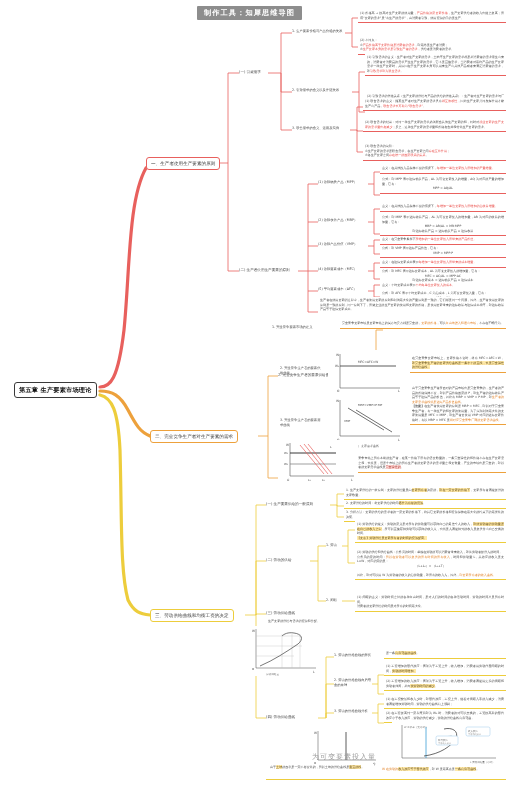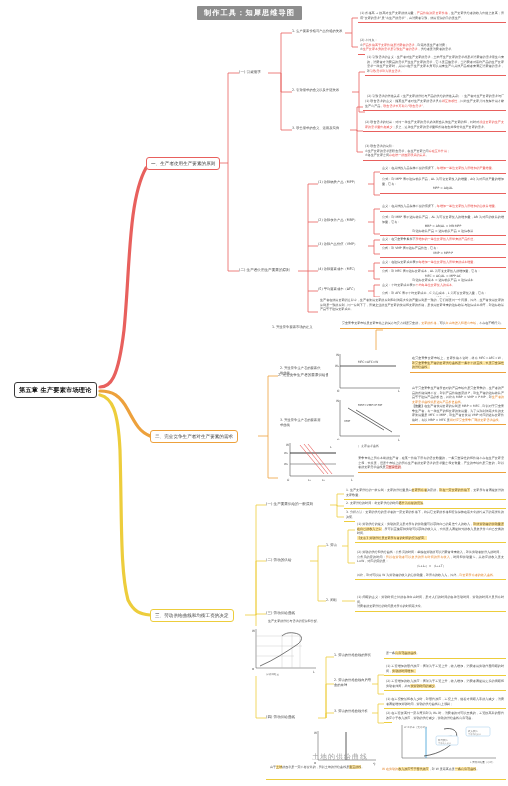--- a/index.html
+++ b/index.html
@@ -388,21 +388,21 @@
   <div class="chart" style="left:306px;top:728px;">
     <svg width="78" height="40" viewBox="0 0 78 40">
       <line x1="12" y1="3" x2="12" y2="32" stroke="#666" stroke-width="0.6"></line>
       <line x1="12" y1="32" x2="70" y2="32" stroke="#666" stroke-width="0.6"></line>
       <line x1="40" y1="4" x2="40" y2="32" stroke="#333" stroke-width="0.8"></line>
       <text x="8" y="6" font-size="3" fill="#444">W</text>
       <text x="67" y="37" font-size="3" fill="#444">Q</text>
       <text x="8" y="36" font-size="2.8" fill="#444">O</text>
     </svg>
   </div>
-  <div class="bigcap" style="left:312px;top:752px;color:#9a9a9a;">土地的供给曲线</div>
+  <div class="bigcap" style="left:312px;top:752px;color:#9a9a9a;">为可变要素投入量</div>
   <div class="leaf ye nb" style="left:268px;top:764px;width:106px;">由于<span class="hl">土地</span>的面积是一定不会变化的，所以土地的供给曲线是<span class="hl">垂直的线</span>。</div>
 
   <div class="chart" style="left:392px;top:722px;">
     <svg width="114" height="46" viewBox="0 0 114 46">
       <line x1="10" y1="3" x2="10" y2="36" stroke="#666" stroke-width="0.6"></line>
       <line x1="10" y1="36" x2="104" y2="36" stroke="#666" stroke-width="0.6"></line>
       <line x1="34" y1="5" x2="34" y2="36" stroke="#3d9fd6" stroke-width="0.8"></line>
       <path d="M32,34 C48,32 60,24 64,16 C67,9 60,5 52,7" fill="none" stroke="#444" stroke-width="0.8"></path>
       <path d="M44,20 C50,16 56,14 60,14" fill="none" stroke="#444" stroke-width="0.5" stroke-dasharray="1.2 1" marker-end=""></path>
       <g fill="#fff" stroke="#9cc8e8" stroke-width="0.5">

